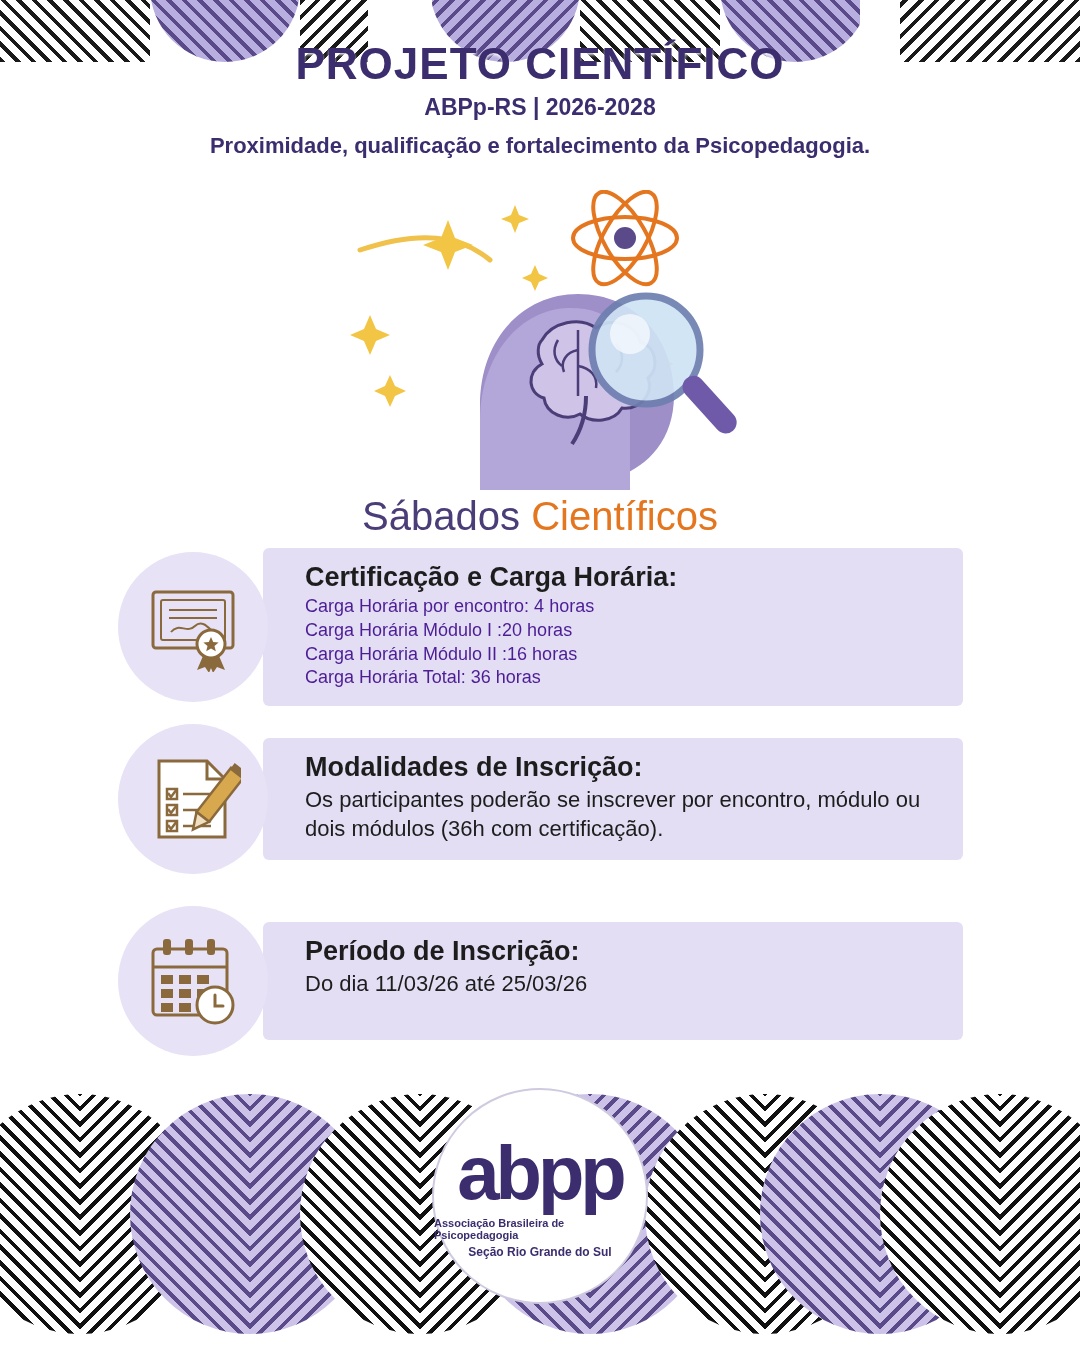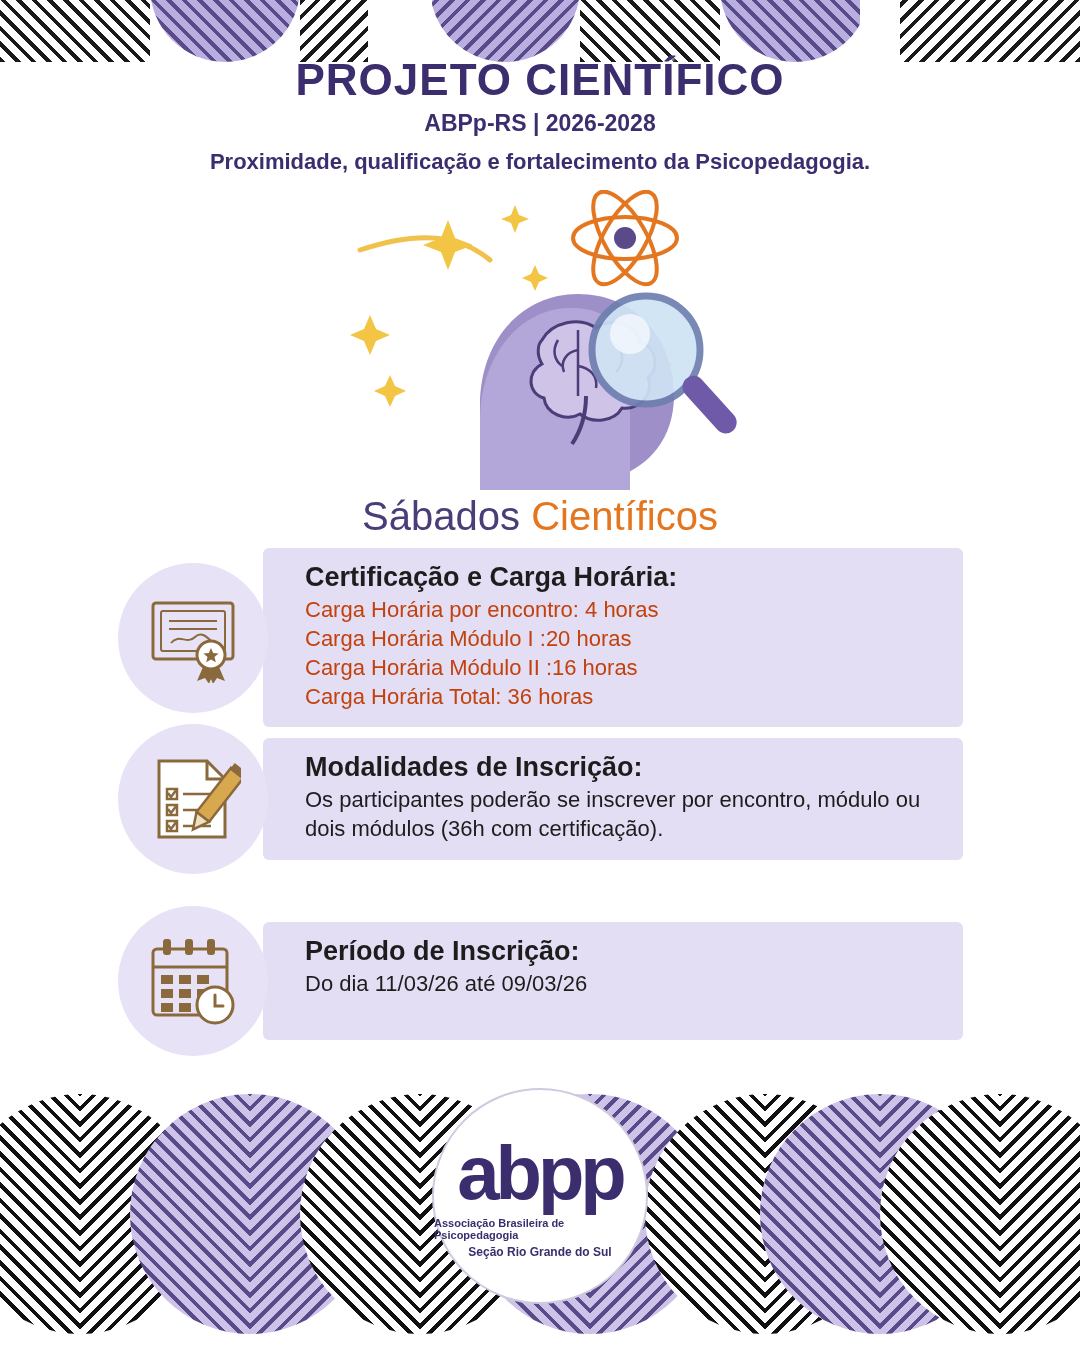--- a/index.html
+++ b/index.html
@@ -76,21 +76,21 @@
   }
   .chev-purple {
     background:
       repeating-linear-gradient(45deg, #5b4a8a 0 4px, #cdc3e8 4px 11px) left / 50% 100% no-repeat,
       repeating-linear-gradient(-45deg, #5b4a8a 0 4px, #cdc3e8 4px 11px) right / 50% 100% no-repeat;
   }
 
   
   .header {
     position: absolute;
-    top: 56px;
+    top: 40px;
     left: 0;
     width: 1080px;
     text-align: center;
     z-index: 6;
   }
   .title-main {
     font-size: 44px;
     font-weight: 700;
     letter-spacing: 1px;
     color: #3b2d6e;
@@ -160,22 +160,22 @@
     box-sizing: border-box;
     min-height: 118px;
   }
   .info-title {
     font-size: 27px;
     font-weight: 700;
     color: #1d1d1d;
     margin-bottom: 2px;
   }
   .info-line {
-    font-size: 22px;
-    color: #c2410c;
+    font-size: 18px;
+    color: #4c1d95;
     line-height: 1.32;
   }
   .info-body {
     font-size: 22px;
     color: #1d1d1d;
     line-height: 1.34;
   }
 
   #row-cert  { top: 548px; }
   #row-modal { top: 738px; }
@@ -361,21 +361,21 @@
           <rect x="54" y="56" width="12" height="9"></rect>
         <rect x="18" y="70" width="12" height="9"></rect>
           <rect x="36" y="70" width="12" height="9"></rect>
       </g>
       <circle cx="72" cy="72" r="18" fill="#fff" stroke="#8a6a3c" stroke-width="3"></circle>
       <path d="M72 62 v11 h8" fill="none" stroke="#8a6a3c" stroke-width="3" stroke-linecap="round"></path>
     </svg>
   </div>
   <div class="info-panel">
     <div class="info-title">Período de Inscrição:</div>
-    <div class="info-body">Do dia 11/03/26 até 09/03/26</div>
+    <div class="info-body">Do dia 11/03/26 até 25/03/26</div>
   </div>
 </div>
 
 <div class="band band-bottom">
   <div class="chev-cell chev-dark" style="left:-40px;top:6px;width:240px;height:240px;"></div>
   <div class="chev-cell chev-purple" style="left:130px;top:6px;width:240px;height:240px;"></div>
   <div class="chev-cell chev-dark" style="left:300px;top:6px;width:240px;height:240px;"></div>
   <div class="chev-cell chev-purple" style="left:470px;top:6px;width:240px;height:240px;"></div>
   <div class="chev-cell chev-dark" style="left:645px;top:6px;width:240px;height:240px;"></div>
   <div class="chev-cell chev-purple" style="left:760px;top:6px;width:240px;height:240px;"></div>

